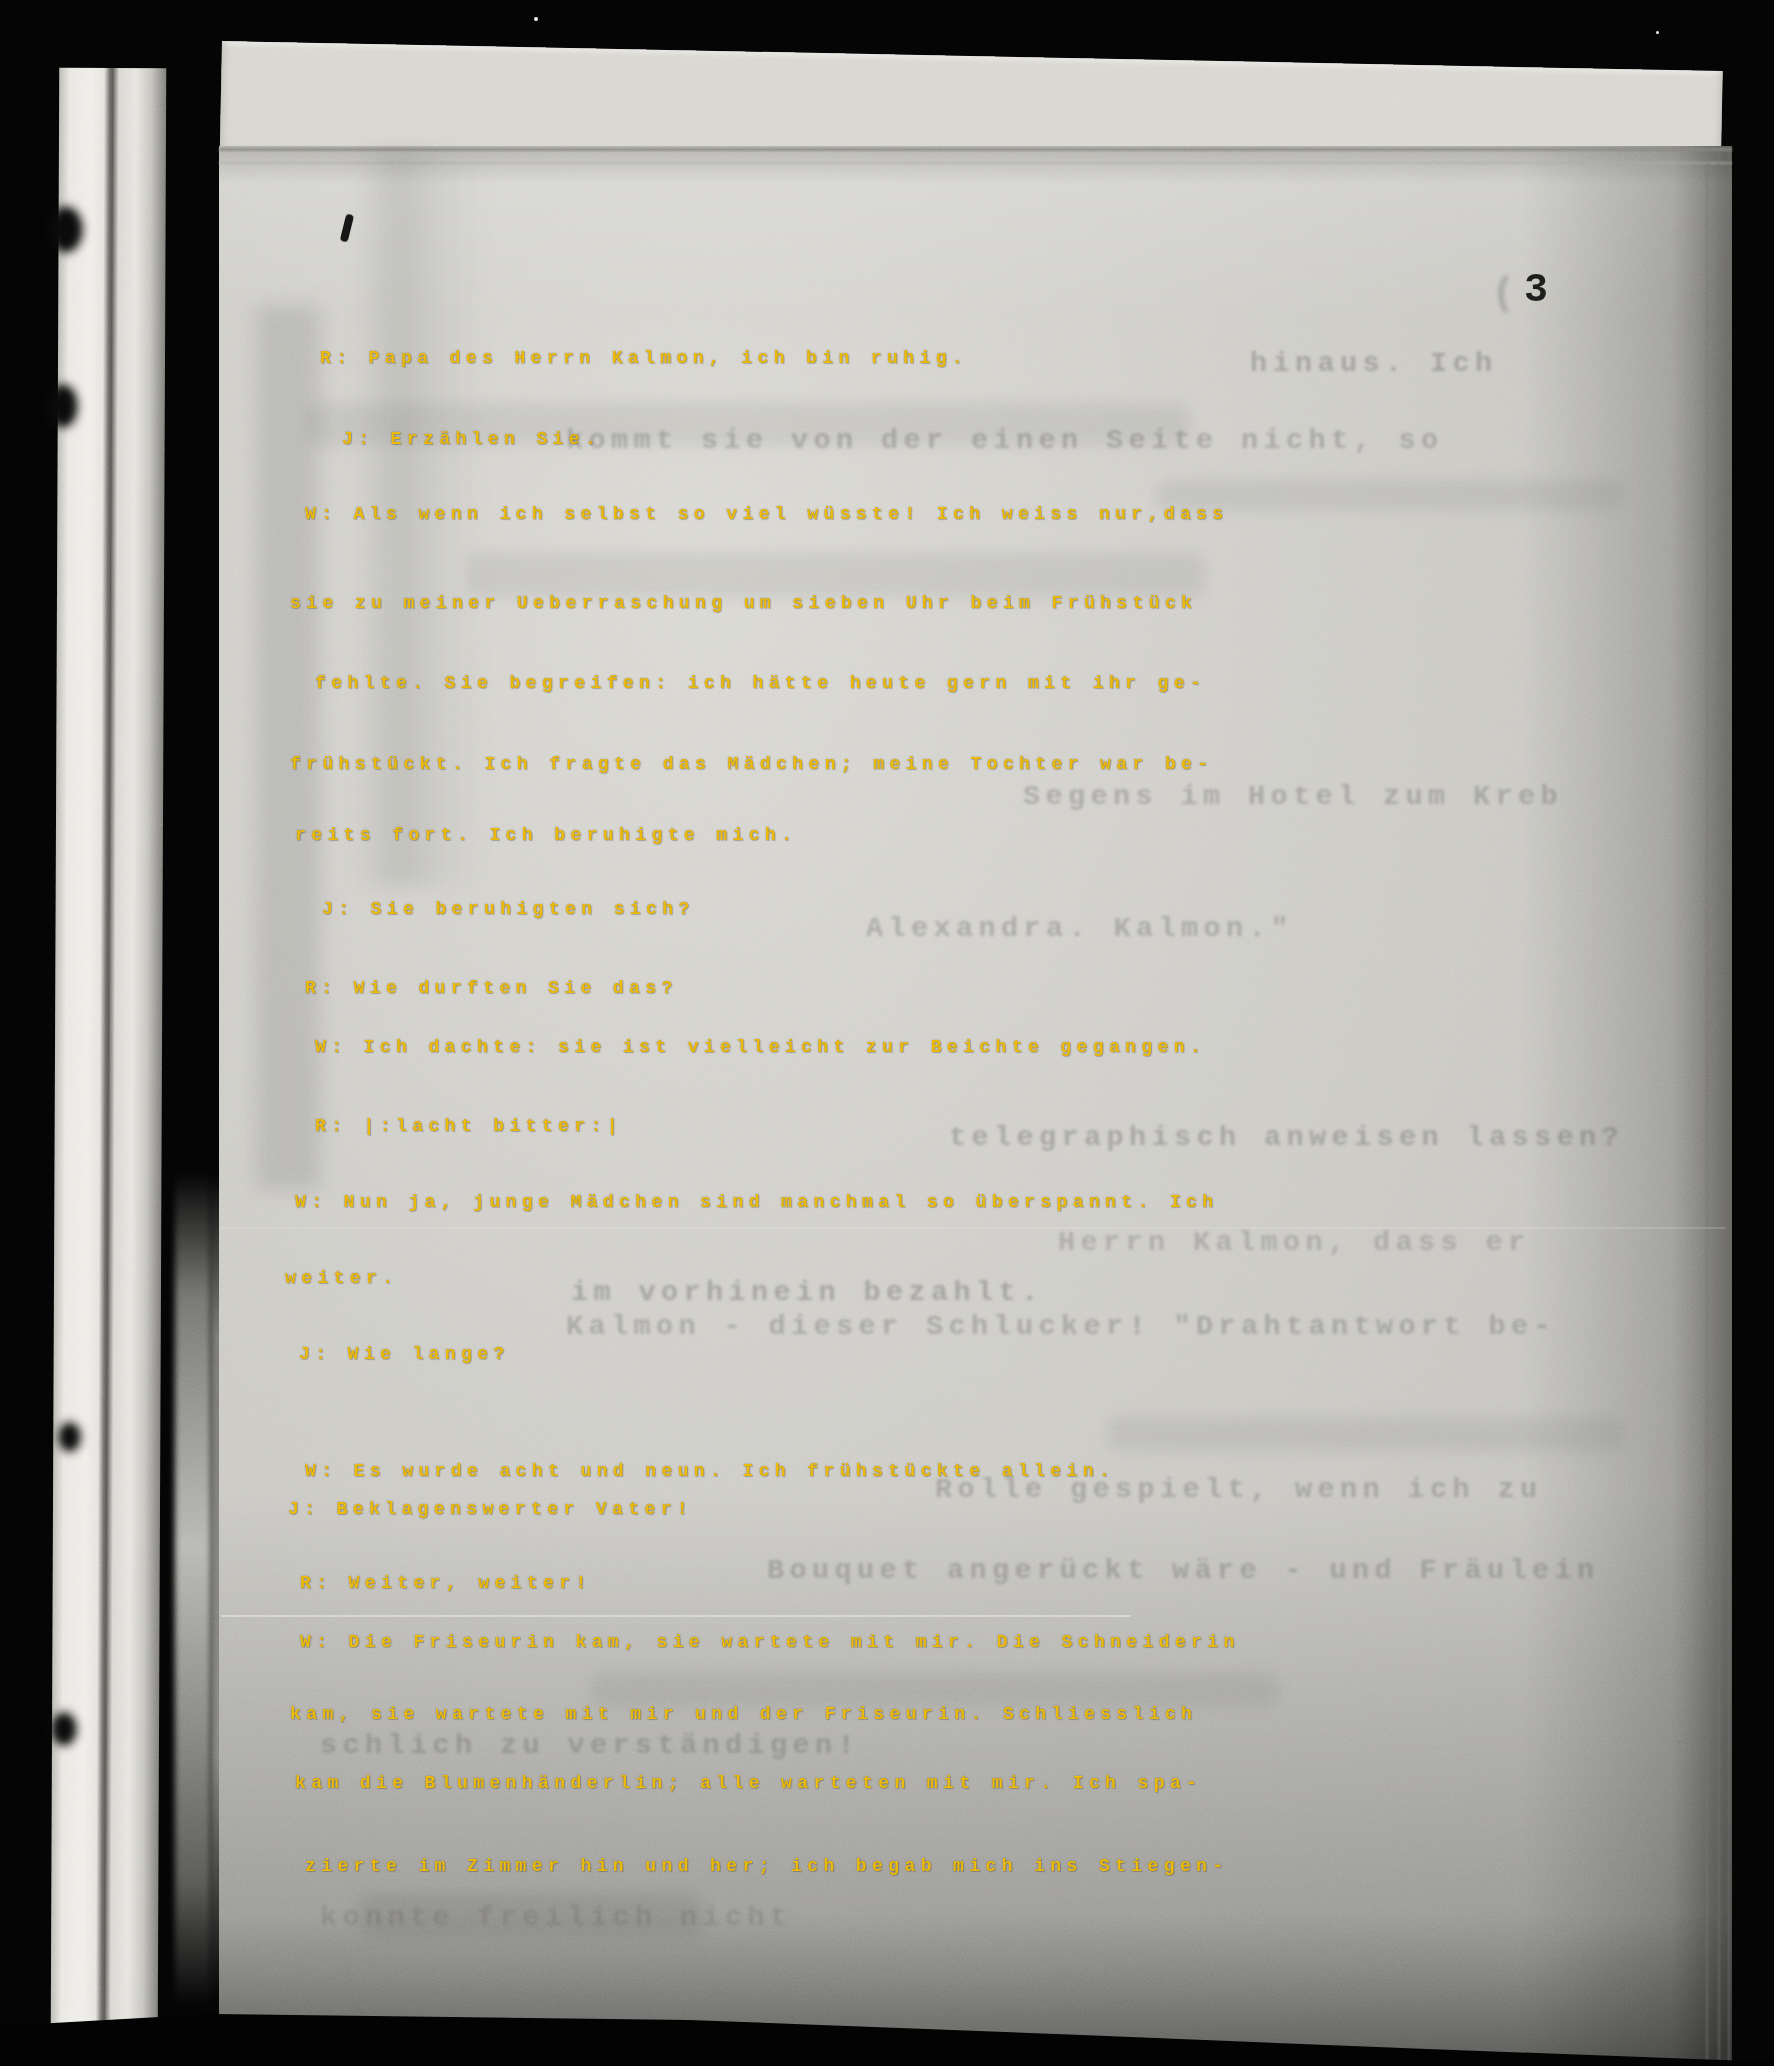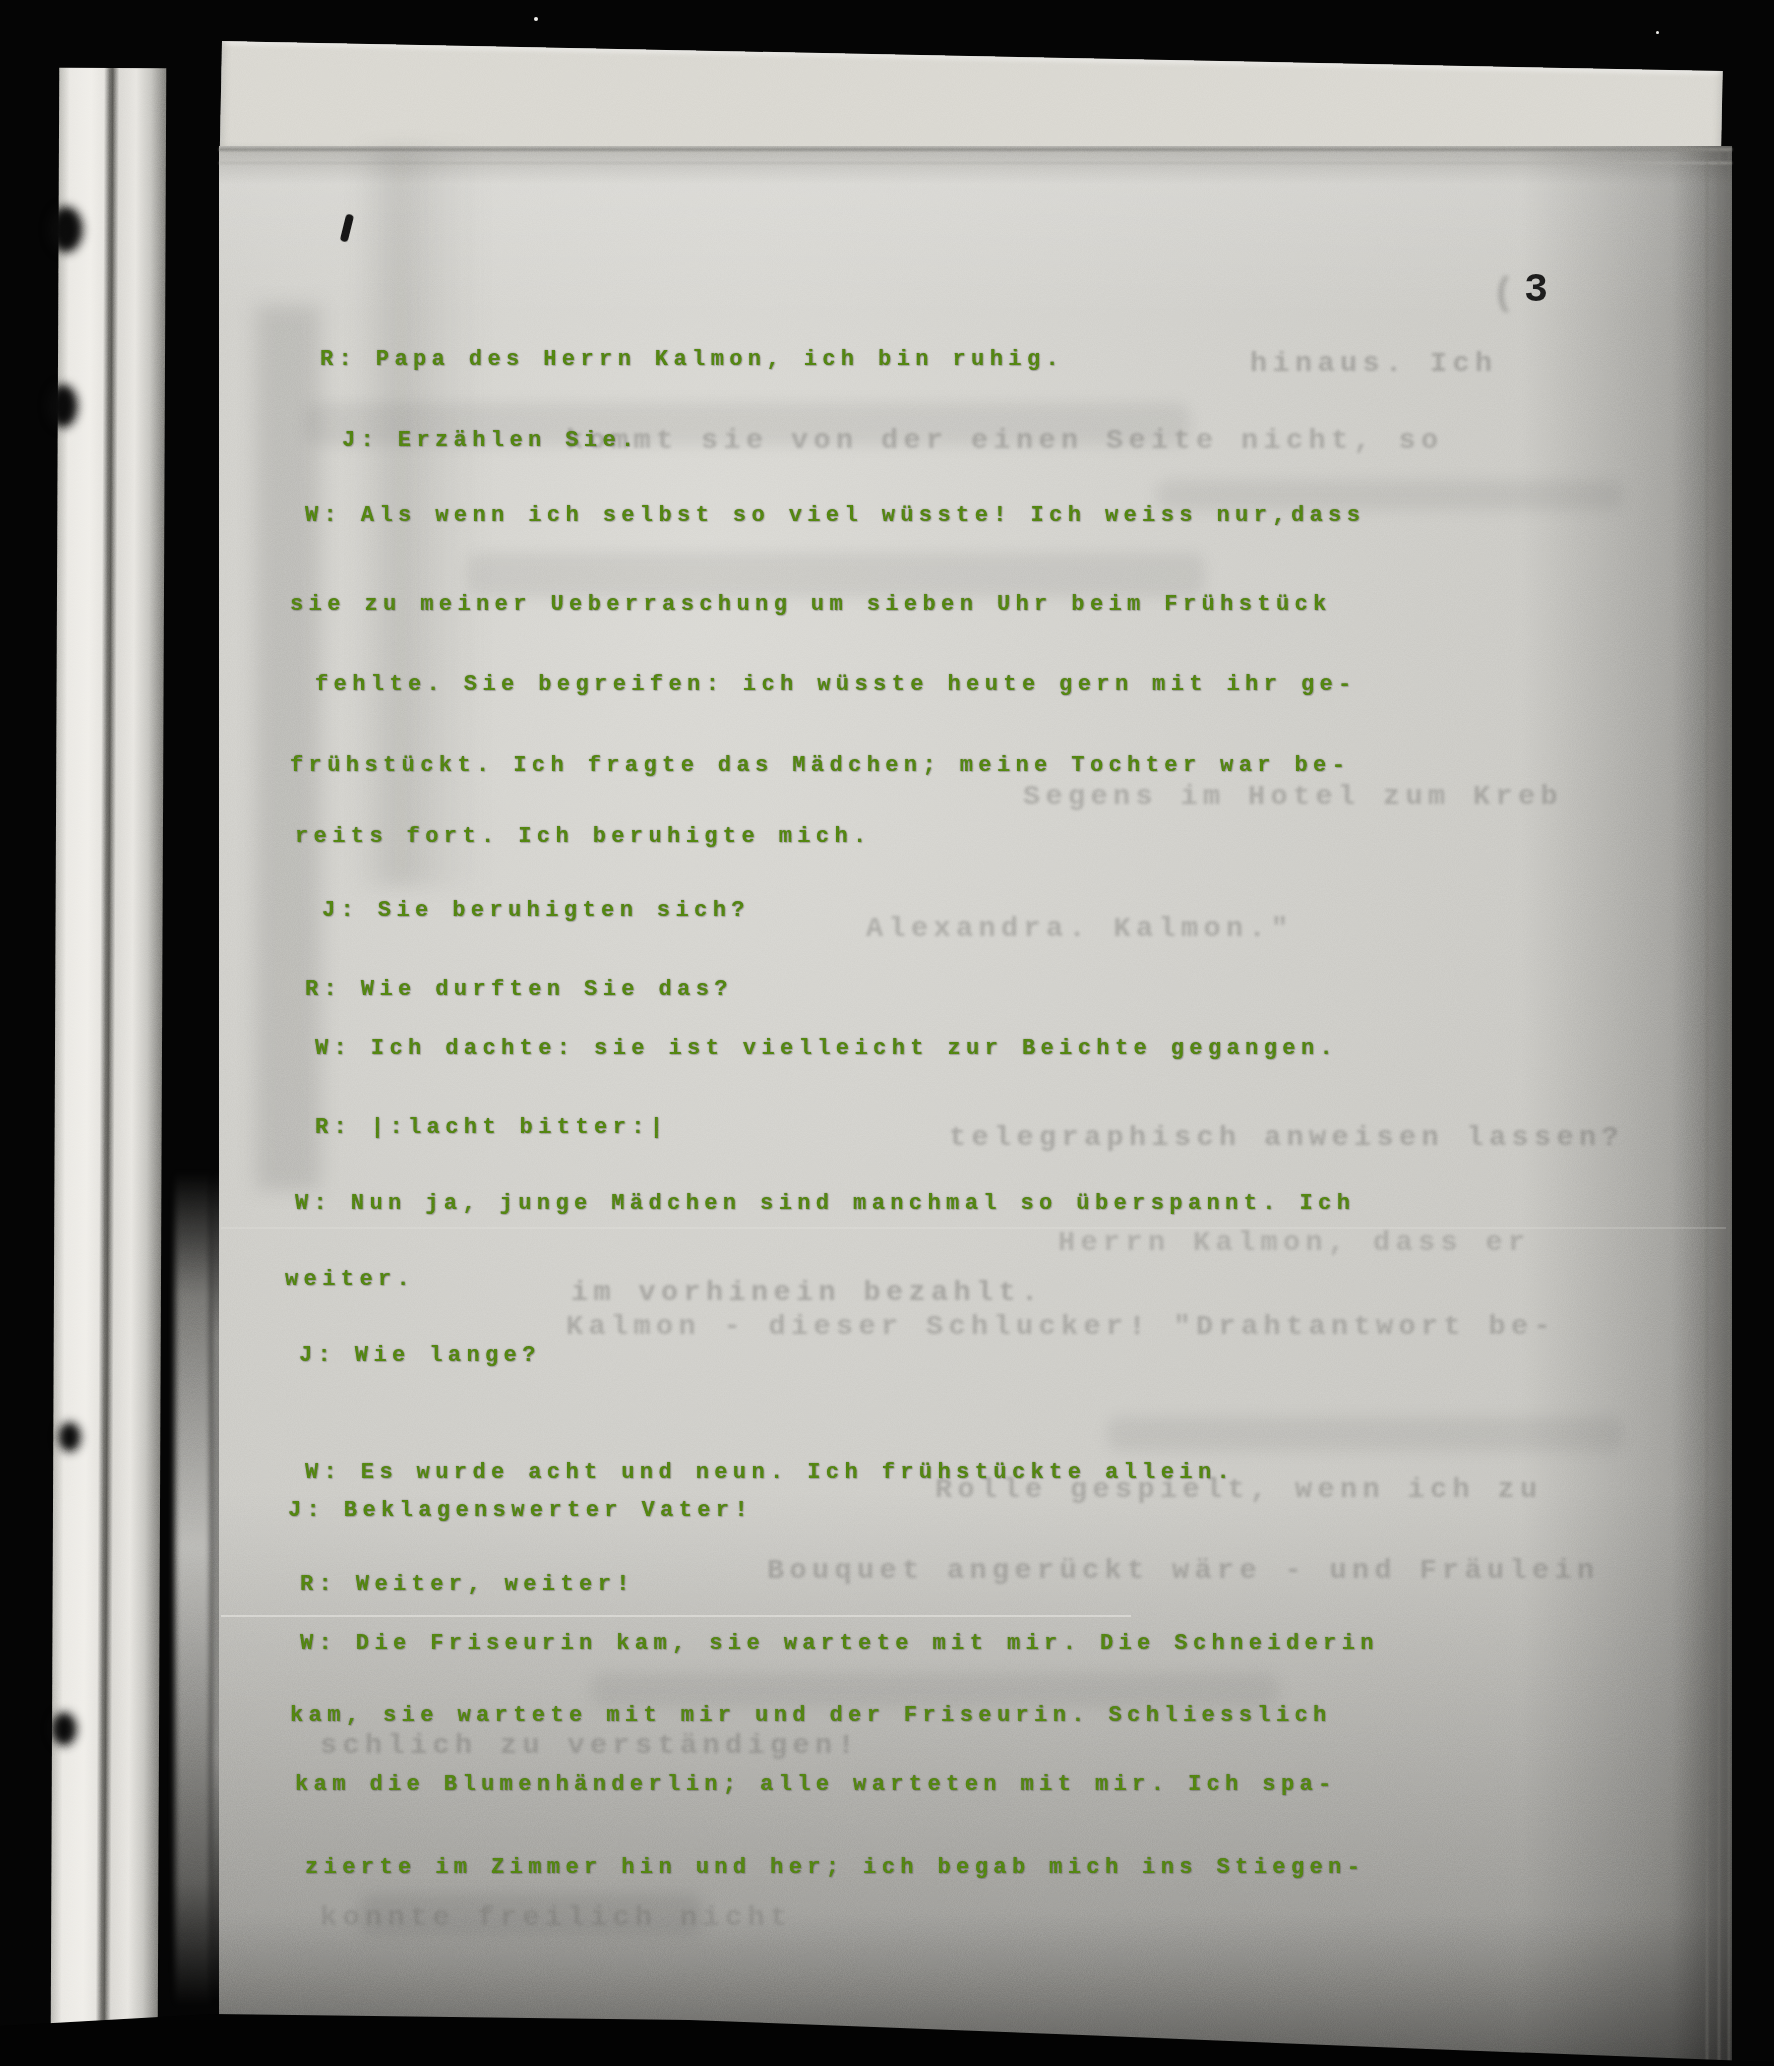--- a/index.html
+++ b/index.html
@@ -26,22 +26,22 @@
   .page{position:absolute;left:219px;top:146px;width:1513px;height:1921px;
     background:
       linear-gradient(to right,rgba(0,0,0,0) 86%,rgba(0,0,0,.20) 96%,rgba(0,0,0,.50) 100%),
       linear-gradient(to bottom,rgba(120,119,115,.35) 0%,rgba(255,255,255,.12) 2%,rgba(0,0,0,0) 9%,rgba(0,0,0,0) 70%,rgba(0,0,0,.22) 92%,rgba(0,0,0,.55) 100%),
       radial-gradient(ellipse at 32% 22%,#d8d7d2 0%,#cbcac5 45%,#bcbbb6 100%);}
   .page-top-edge{position:absolute;left:219px;top:148px;width:1513px;height:3.4px;background:#807f7b;filter:blur(1px);opacity:.85;}
   .page-top-edge2{position:absolute;left:219px;top:162px;width:1513px;height:1.5px;background:#a7a6a1;filter:blur(1px);opacity:.6;}
   .page-right-crease{position:absolute;top:148px;width:2px;height:1919px;background:#6e6d69;filter:blur(1px);opacity:.55;}
 
   
-  .tline{position:absolute;white-space:pre;font-weight:700;font-size:22px;line-height:1;
-    letter-spacing:5.4px;color:#4d7c0f;filter:blur(0.2px);
+  .tline{position:absolute;white-space:pre;font-weight:700;font-size:18px;line-height:1;
+    letter-spacing:5.4px;color:#eab308;filter:blur(0.2px);
     text-shadow:0 0 1.5px rgba(25,25,25,.55),1px 1px 1px rgba(40,40,40,.25);}
   .gline{position:absolute;white-space:pre;font-weight:700;font-size:28.5px;line-height:1;
     letter-spacing:5.4px;color:#4c4b48;filter:blur(1.5px);}
 
   .page-number{position:absolute;left:1524px;top:268px;font-weight:700;font-size:40px;color:#1b1b1b;
     letter-spacing:2px;filter:blur(0.2px);}
   .paren-smudge{position:absolute;left:1492px;top:272px;font-weight:700;font-size:38px;color:#3a3a38;
     opacity:.3;filter:blur(2px);}
   .tick-mark{position:absolute;left:343px;top:214px;width:7.9px;height:27.5px;background:#141414;
     border-radius:3.9px;transform:rotate(14deg);filter:blur(0.5px);}
@@ -101,21 +101,21 @@
       <div class="gline" style="left: 767px; top: 1557px; opacity: 0.32;">Bouquet angerückt wäre - und Fräulein</div>
       <div class="gline" style="left: 320px; top: 1732px; opacity: 0.32;">schlich zu verständigen!</div>
       <div class="gline" style="left: 320px; top: 1904px; opacity: 0.24;">konnte freilich nicht</div>
     </div>
 
   <div id="text-layer">
       <div class="tline" style="left: 320px; top: 349px;">R: Papa des Herrn Kalmon, ich bin ruhig.</div>
       <div class="tline" style="left: 327px; top: 430px; margin-left: 15px;">J: Erzählen Sie.</div>
       <div class="tline" style="left: 305px; top: 505px;">W: Als wenn ich selbst so viel wüsste! Ich weiss nur,dass</div>
       <div class="tline" style="left: 290px; top: 594px; text-align: center;">sie zu meiner Ueberraschung um sieben Uhr beim Frühstück</div>
-      <div class="tline" style="left: 315px; top: 674px;">fehlte. Sie begreifen: ich wüsste heute gern mit ihr ge-</div>
+      <div class="tline" style="left: 315px; top: 674px;">fehlte. Sie begreifen: ich hätte heute gern mit ihr ge-</div>
       <div class="tline" style="left: 290px; top: 755px;">frühstückt. Ich fragte das Mädchen; meine Tochter war be-</div>
       <div class="tline" style="left: 295px; top: 826px;">reits fort. Ich beruhigte mich.</div>
       <div class="tline" style="left: 322px; top: 900px;">J: Sie beruhigten sich?</div>
       <div class="tline" style="left: 305px; top: 979px;">R: Wie durften Sie das?</div>
       <div class="tline" style="left: 315px; top: 1038px;">W: Ich dachte: sie ist vielleicht zur Beichte gegangen.</div>
       <div class="tline" style="left: 315px; top: 1117px;">R: |:lacht bitter:|</div>
       <div class="tline" style="left: 295px; top: 1193px;">W: Nun ja, junge Mädchen sind manchmal so überspannt. Ich</div>
       <div class="tline" style="left: 285px; top: 1269px;">weiter.</div>
       <div class="tline" style="left: 299px; top: 1345px;">J: Wie lange?</div>
       <div class="tline" style="left: 305px; top: 1422px; margin-top: 40px;">W: Es wurde acht und neun. Ich frühstückte allein.</div>

